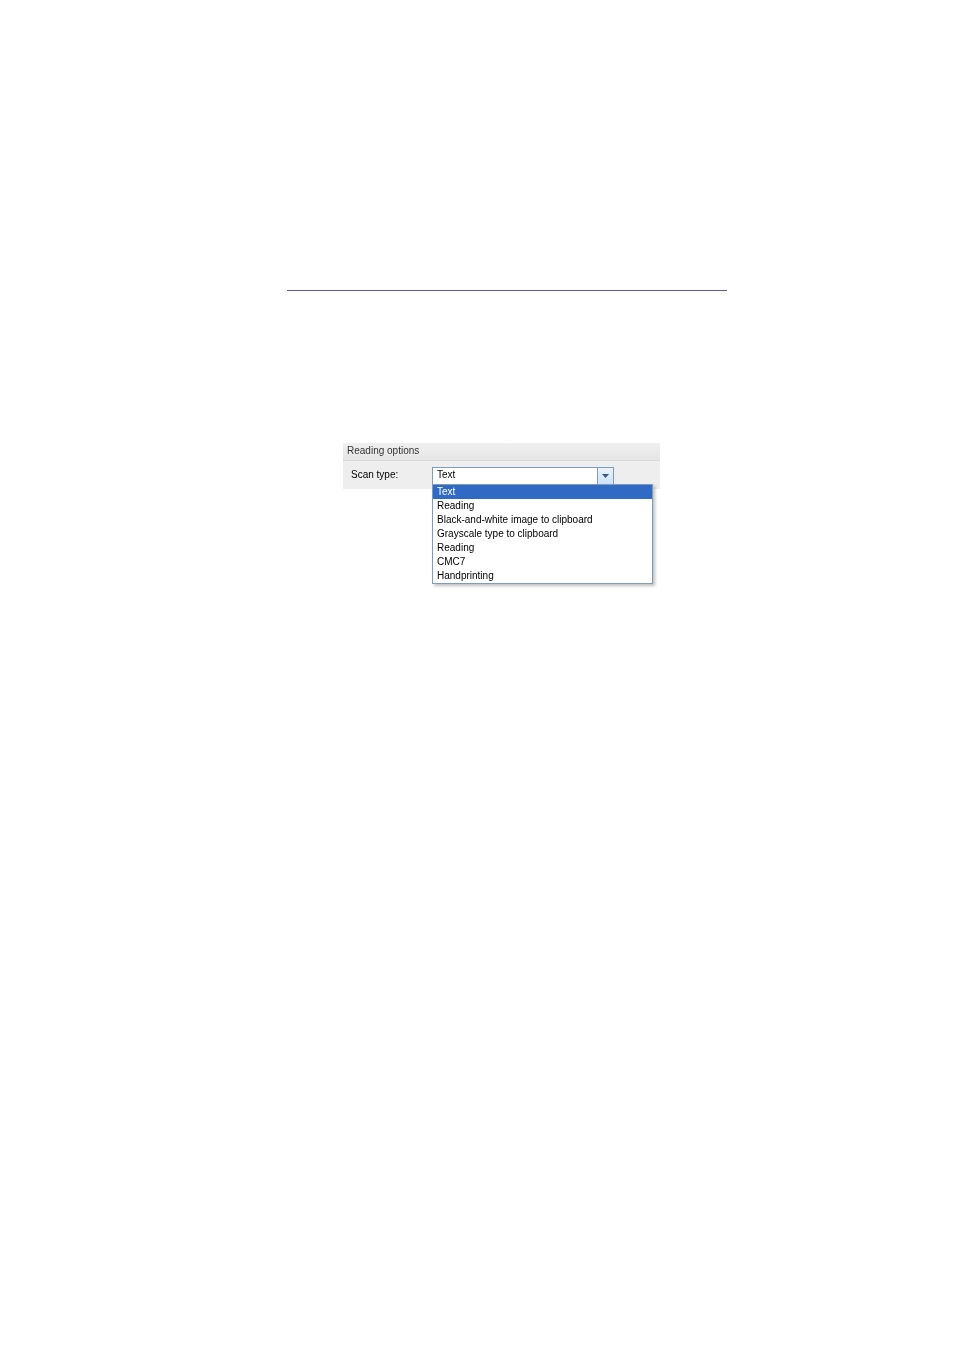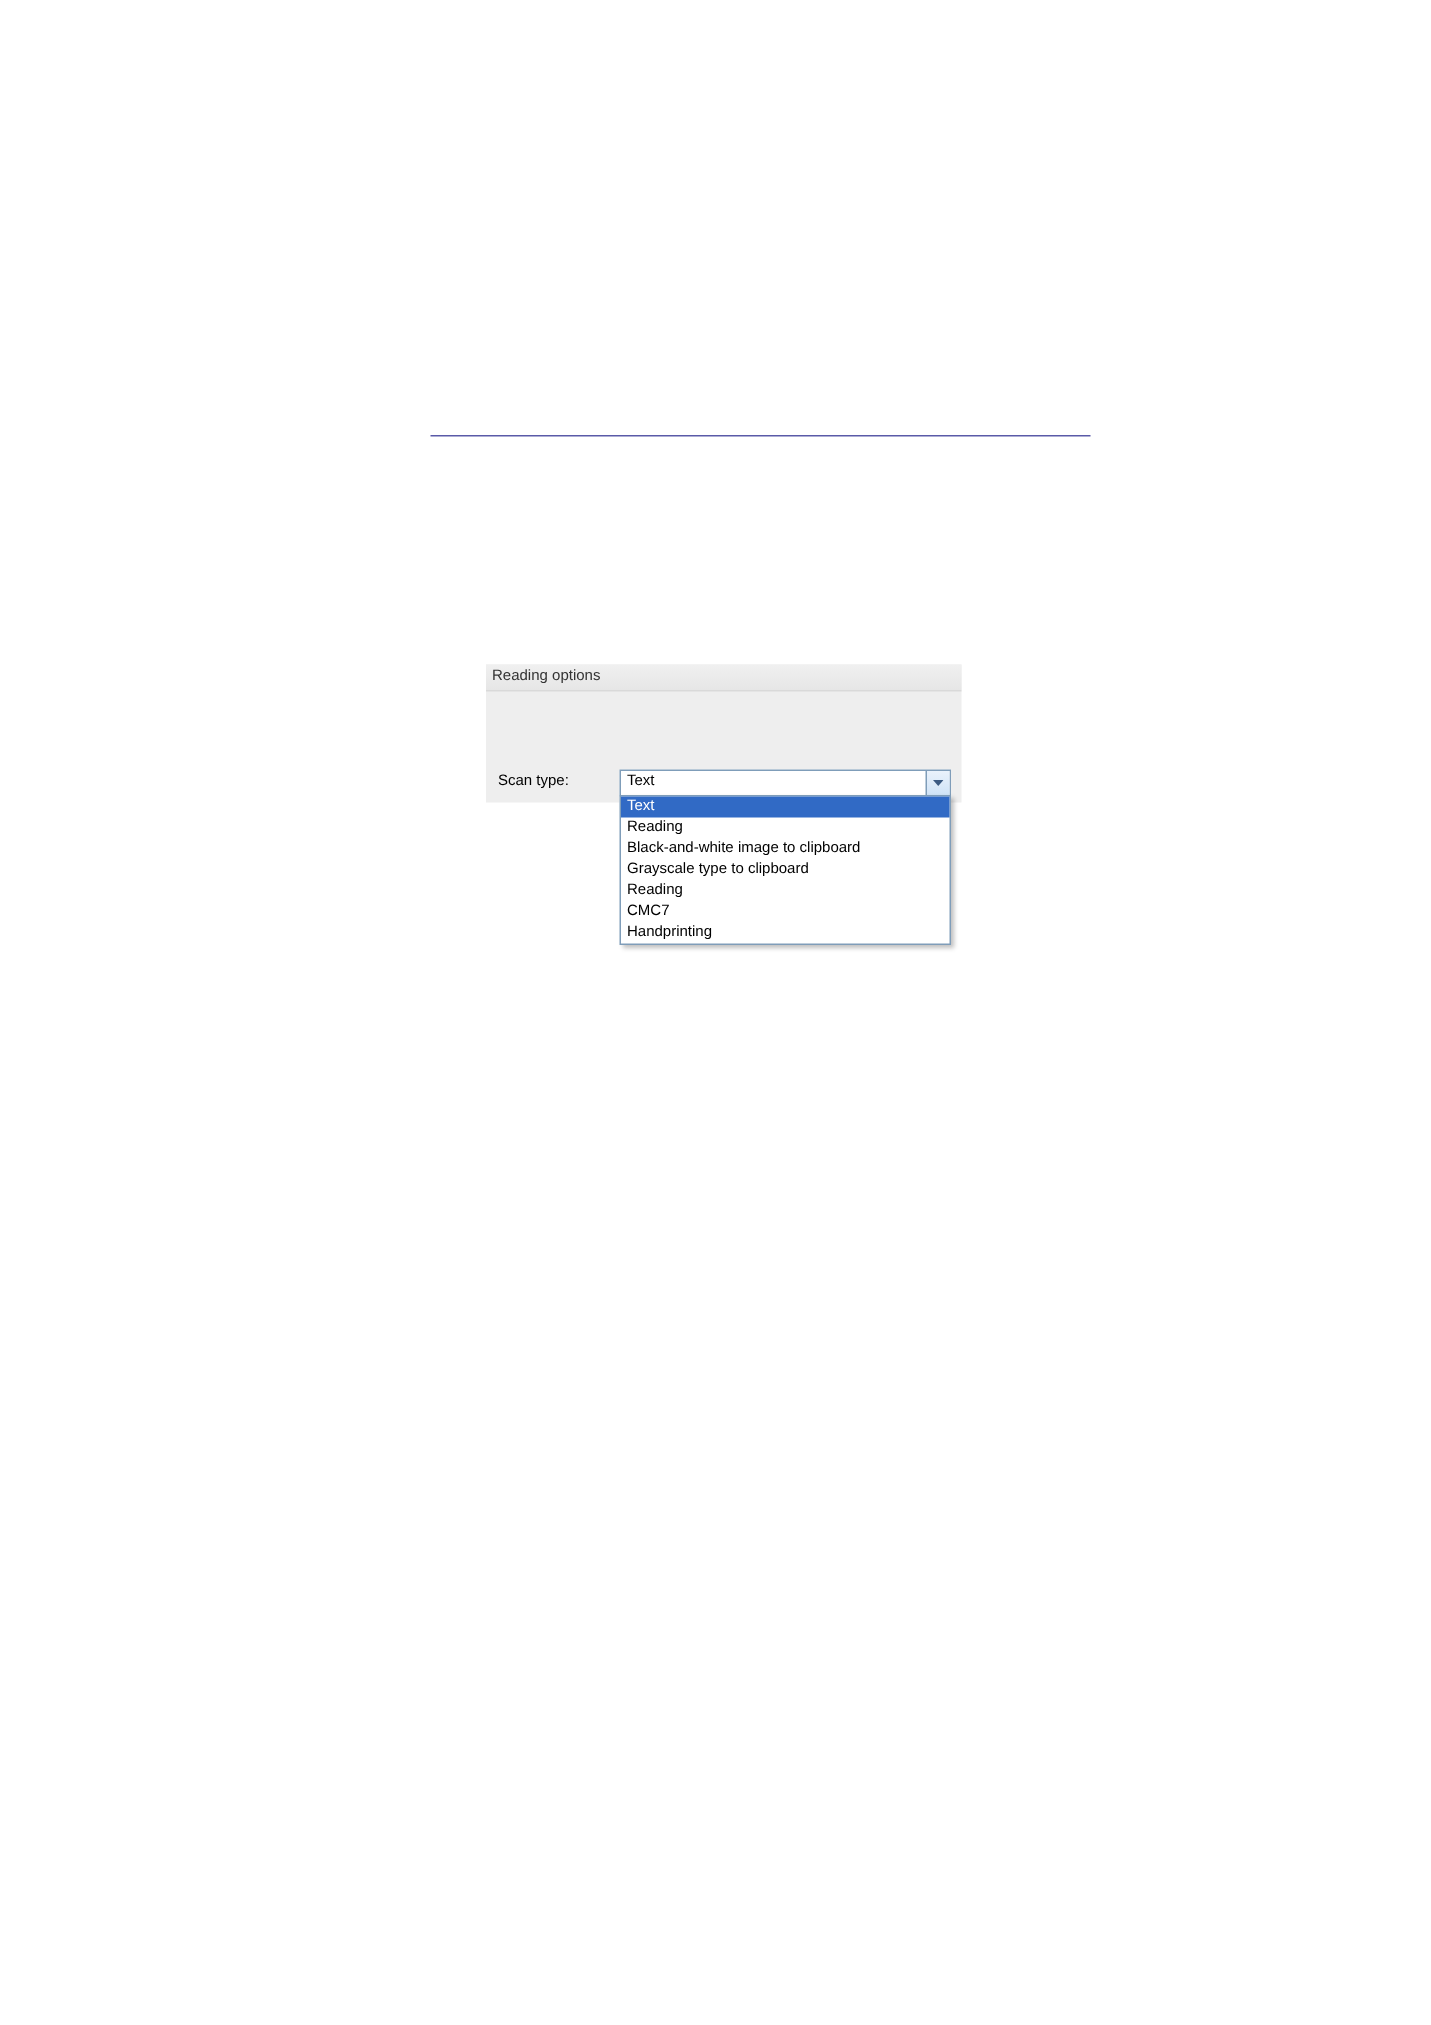--- a/index.html
+++ b/index.html
@@ -20,50 +20,49 @@
     position: absolute;
     left: 287px;
     top: 290px;
     width: 440px;
     height: 0;
     border-top: 1px solid #5a5aa8;
   }
   
   .dialog {
     position: absolute;
-    left: 324px;
+    left: 343px;
     top: 443px;
     width: 317px;
     background: #eeeeee;
     font-size: 10px;
     line-height: 12px;
     color: #000;
   }
   .dialog .section-header {
     padding: 2px 4px 3px 4px;
     border-bottom: 1px solid #d9d9d9;
     background: linear-gradient(#f0f0f0,#e6e6e6);
     color: #333;
   }
   .dialog .field-row {
     display: flex;
     align-items: flex-start;
     padding: 6px 4px 4px 8px;
     gap: 6px;
-    margin-top: 46px;
   }
   .dialog .field-label {
     width: 75px;
     padding-top: 2px;
     color: #000;
   }
   .dialog .combo-wrap {
     position: relative;
     flex: 0 0 auto;
-    width: 221px;
+    width: 182px;
   }
   .combo {
     display: flex;
     height: 16px;
     border: 1px solid #7f9db9;
     background: #fff;
   }
   .combo .combo-text {
     flex: 1 1 auto;
     padding: 1px 3px 0 4px;

